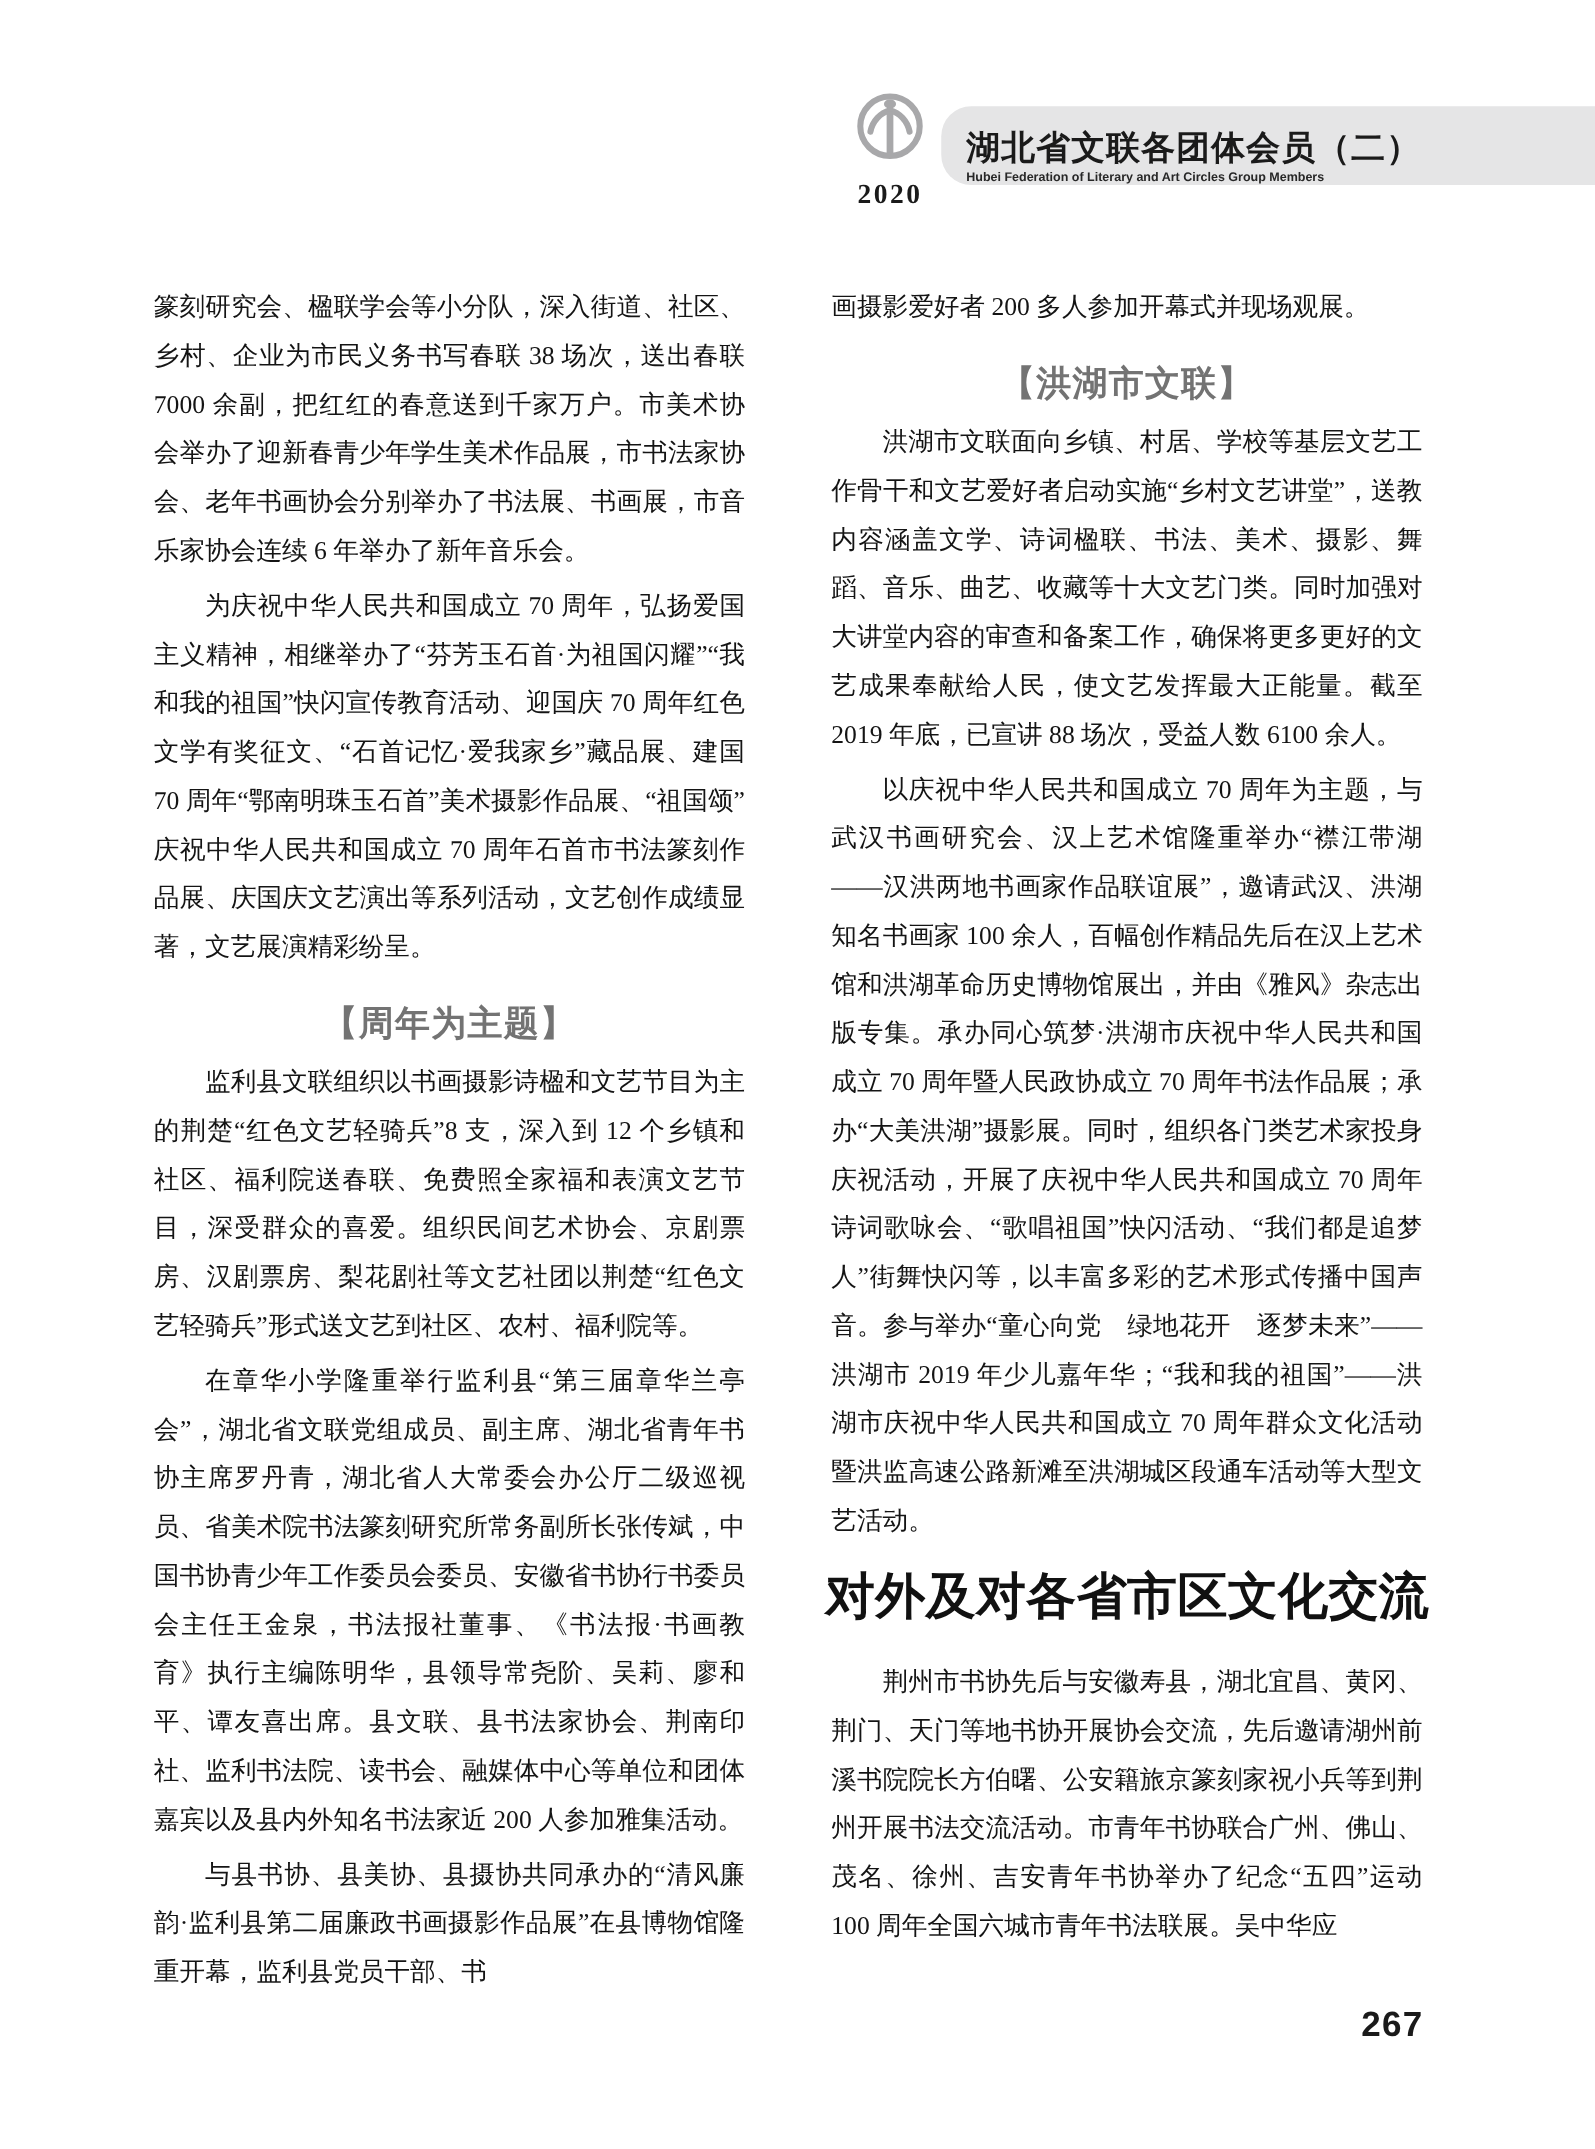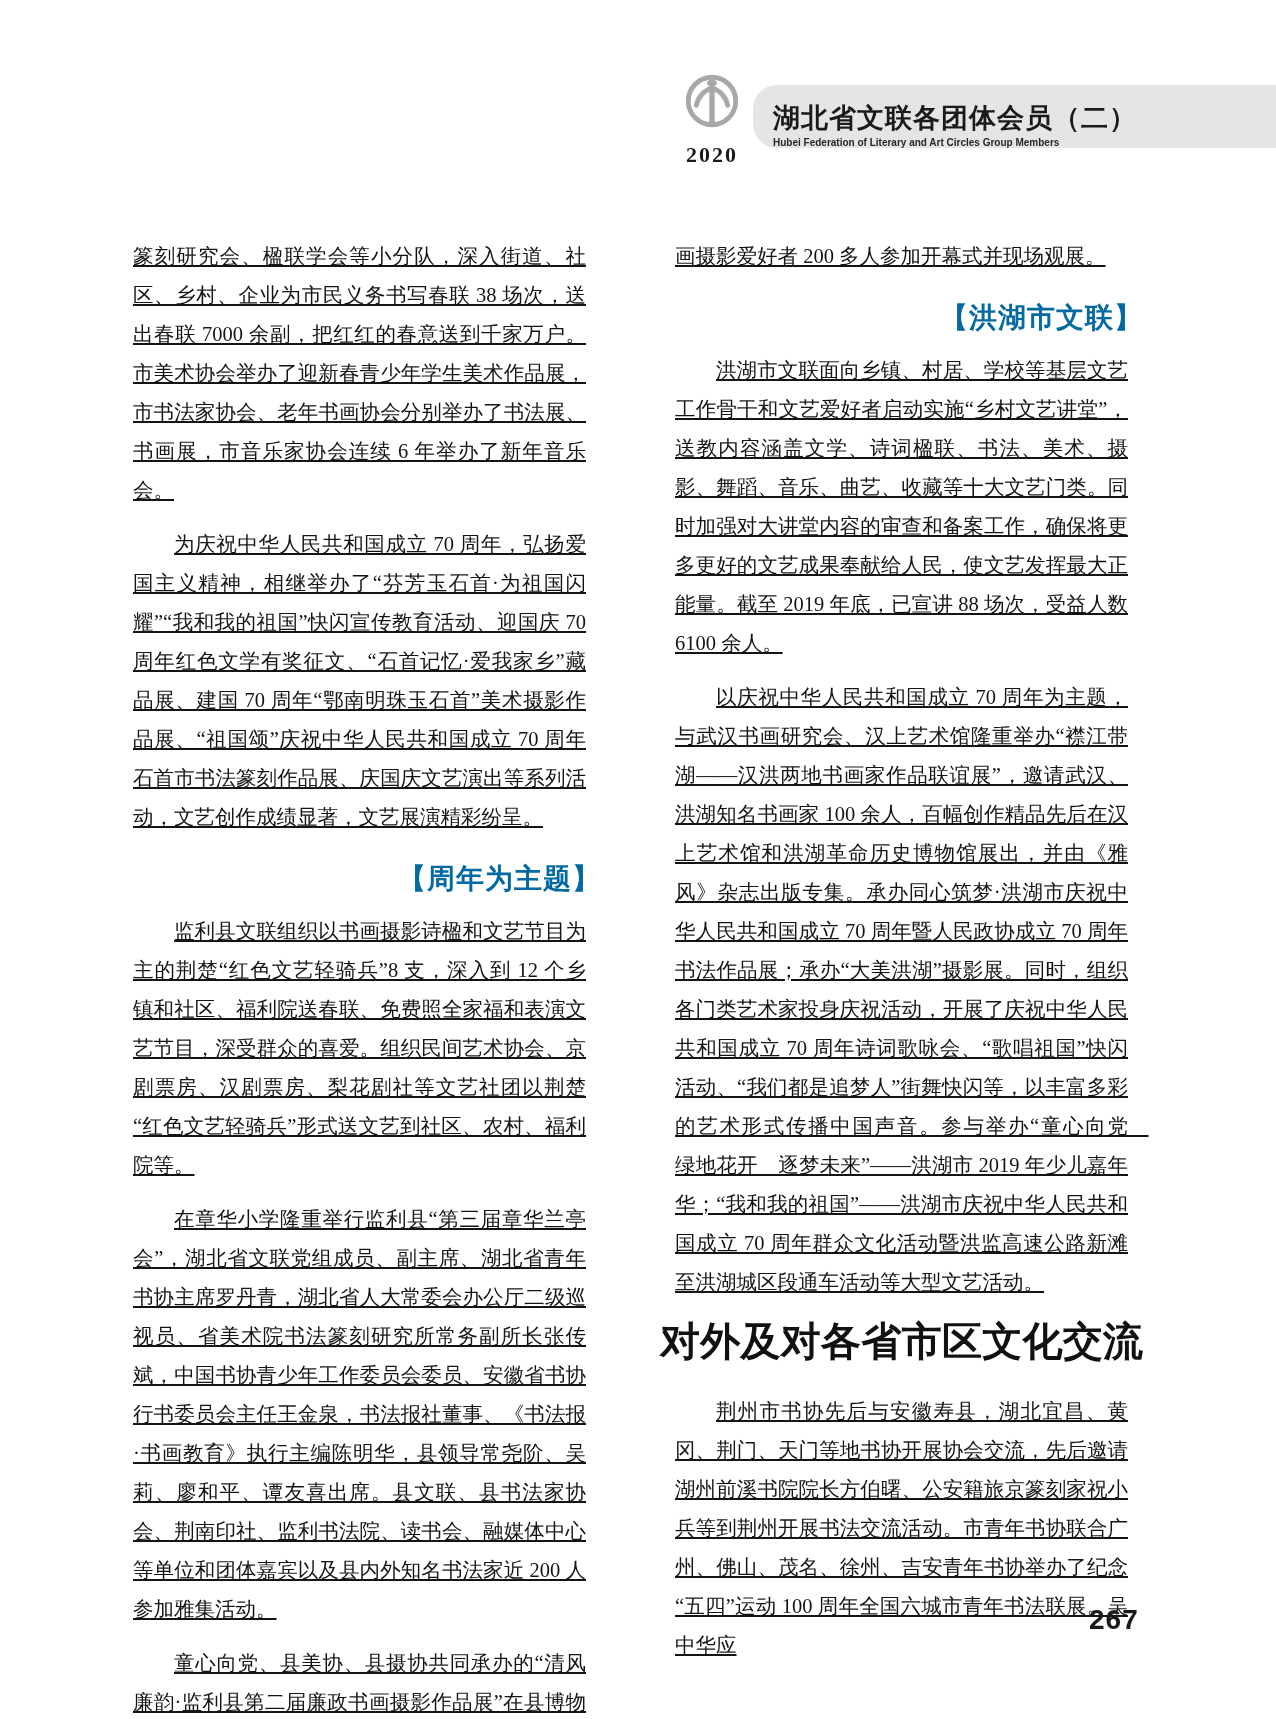--- a/index.html
+++ b/index.html
@@ -30,25 +30,25 @@
 
   
   .column{
     position:absolute;top:222px;width:483px;
     font-size:20.5px;line-height:39px;
     text-align:justify;
     color:var(--ink,#141414);
   }
   .column-left{left:118px;}
   .column-right{left:660px;}
-  .column p{margin:15px;text-indent:2em;text-decoration:underline;}
+  .column p{margin:5px;text-indent:2em;}
   .column p.continuation{text-indent:0;}
   .column h3.section-heading{
-    font-size:28px;font-weight:bold;color:#0369a1;
-    margin:24px 0 9px;line-height:36px;letter-spacing:1px;text-align:right;
+    font-size:28px;font-weight:bold;color:#737373;
+    margin:24px 0 9px;line-height:36px;letter-spacing:1px;text-align:center;
   }
   .column h2.chapter-heading{
     font-size:40px;font-weight:bold;color:#111;
     margin:16px 0 26px;line-height:48px;
     text-align:justify;text-align-last:justify;
   }
 
   
   .page-number{
     position:absolute;left:1089px;top:1604px;
@@ -79,21 +79,21 @@
     </div>
   </header>
 
   <main>
     <section class="column column-left">
         <p class="continuation">篆刻研究会、楹联学会等小分队，深入街道、社区、乡村、企业为市民义务书写春联 38 场次，送出春联 7000 余副，把红红的春意送到千家万户。市美术协会举办了迎新春青少年学生美术作品展，市书法家协会、老年书画协会分别举办了书法展、书画展，市音乐家协会连续 6 年举办了新年音乐会。</p>
         <p class="paragraph">为庆祝中华人民共和国成立 70 周年，弘扬爱国主义精神，相继举办了“芬芳玉石首·为祖国闪耀”“我和我的祖国”快闪宣传教育活动、迎国庆 70 周年红色文学有奖征文、“石首记忆·爱我家乡”藏品展、建国 70 周年“鄂南明珠玉石首”美术摄影作品展、“祖国颂”庆祝中华人民共和国成立 70 周年石首市书法篆刻作品展、庆国庆文艺演出等系列活动，文艺创作成绩显著，文艺展演精彩纷呈。</p>
         <h3 class="section-heading">【周年为主题】</h3>
         <p class="paragraph">监利县文联组织以书画摄影诗楹和文艺节目为主的荆楚“红色文艺轻骑兵”8 支，深入到 12 个乡镇和社区、福利院送春联、免费照全家福和表演文艺节目，深受群众的喜爱。组织民间艺术协会、京剧票房、汉剧票房、梨花剧社等文艺社团以荆楚“红色文艺轻骑兵”形式送文艺到社区、农村、福利院等。</p>
         <p class="paragraph">在章华小学隆重举行监利县“第三届章华兰亭会”，湖北省文联党组成员、副主席、湖北省青年书协主席罗丹青，湖北省人大常委会办公厅二级巡视员、省美术院书法篆刻研究所常务副所长张传斌，中国书协青少年工作委员会委员、安徽省书协行书委员会主任王金泉，书法报社董事、《书法报·书画教育》执行主编陈明华，县领导常尧阶、吴莉、廖和平、谭友喜出席。县文联、县书法家协会、荆南印社、监利书法院、读书会、融媒体中心等单位和团体嘉宾以及县内外知名书法家近 200 人参加雅集活动。</p>
-        <p class="paragraph">童心向党、县美协、县摄协共同承办的“清风廉韵·监利县第二届廉政书画摄影作品展”在县博物馆隆重开幕，监利县党员干部、书</p>
+        <p class="paragraph">与县书协、县美协、县摄协共同承办的“清风廉韵·监利县第二届廉政书画摄影作品展”在县博物馆隆重开幕，监利县党员干部、书</p>
       </section>
     <section class="column column-right">
         <p class="continuation">画摄影爱好者 200 多人参加开幕式并现场观展。</p>
         <h3 class="section-heading">【洪湖市文联】</h3>
         <p class="paragraph">洪湖市文联面向乡镇、村居、学校等基层文艺工作骨干和文艺爱好者启动实施“乡村文艺讲堂”，送教内容涵盖文学、诗词楹联、书法、美术、摄影、舞蹈、音乐、曲艺、收藏等十大文艺门类。同时加强对大讲堂内容的审查和备案工作，确保将更多更好的文艺成果奉献给人民，使文艺发挥最大正能量。截至 2019 年底，已宣讲 88 场次，受益人数 6100 余人。</p>
         <p class="paragraph">以庆祝中华人民共和国成立 70 周年为主题，与武汉书画研究会、汉上艺术馆隆重举办“襟江带湖——汉洪两地书画家作品联谊展”，邀请武汉、洪湖知名书画家 100 余人，百幅创作精品先后在汉上艺术馆和洪湖革命历史博物馆展出，并由《雅风》杂志出版专集。承办同心筑梦·洪湖市庆祝中华人民共和国成立 70 周年暨人民政协成立 70 周年书法作品展；承办“大美洪湖”摄影展。同时，组织各门类艺术家投身庆祝活动，开展了庆祝中华人民共和国成立 70 周年诗词歌咏会、“歌唱祖国”快闪活动、“我们都是追梦人”街舞快闪等，以丰富多彩的艺术形式传播中国声音。参与举办“童心向党　绿地花开　逐梦未来”——洪湖市 2019 年少儿嘉年华；“我和我的祖国”——洪湖市庆祝中华人民共和国成立 70 周年群众文化活动暨洪监高速公路新滩至洪湖城区段通车活动等大型文艺活动。</p>
         <h2 class="chapter-heading">对外及对各省市区文化交流</h2>
         <p class="paragraph">荆州市书协先后与安徽寿县，湖北宜昌、黄冈、荆门、天门等地书协开展协会交流，先后邀请湖州前溪书院院长方伯曙、公安籍旅京篆刻家祝小兵等到荆州开展书法交流活动。市青年书协联合广州、佛山、茂名、徐州、吉安青年书协举办了纪念“五四”运动 100 周年全国六城市青年书法联展。吴中华应</p>
       </section>
   </main>

